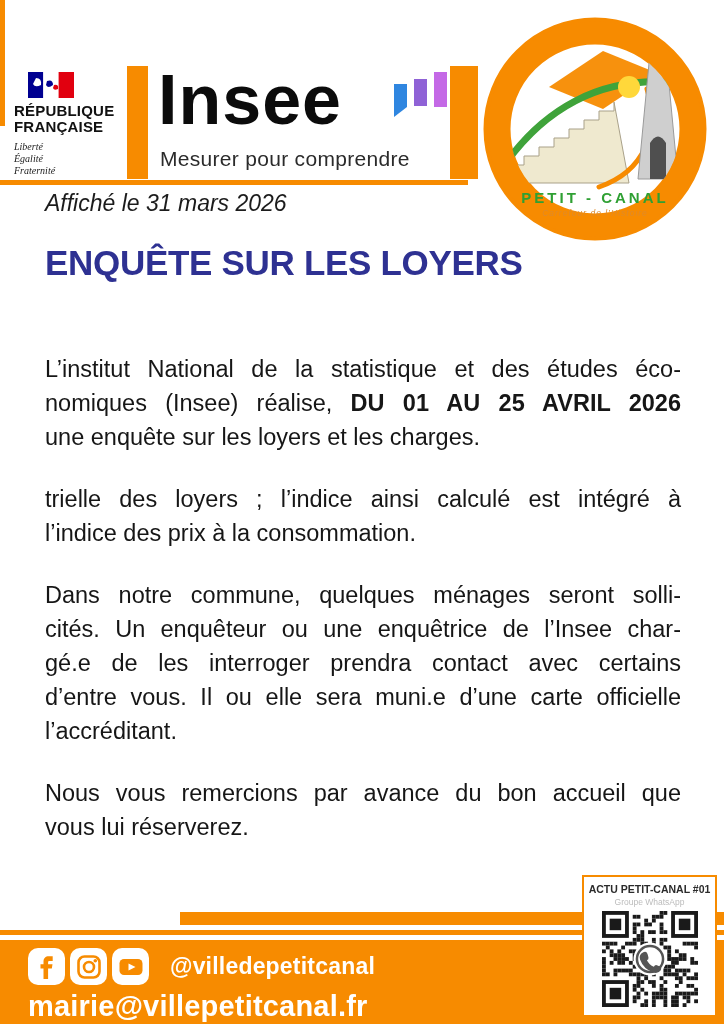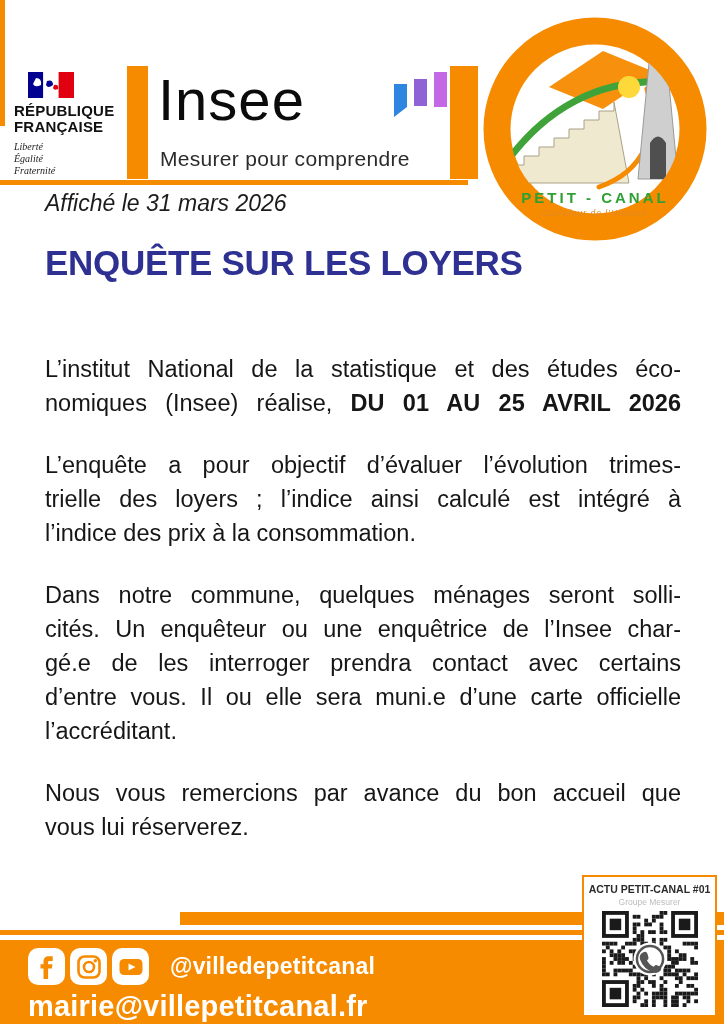--- a/index.html
+++ b/index.html
@@ -10,21 +10,21 @@
 
   
   #bar-left{left:0;top:55;width:5px;height:126px;}
   #rf-block{left:14px;top:72px;width:112px;}
   #rf-flag{margin-left:14px;display:block;}
   .rf-name{font-weight:bold;color:#111;font-size:15px;line-height:16px;letter-spacing:.2px;margin-top:5px;}
   .rf-name div{white-space:nowrap;}
   .rf-motto{font-family:"Liberation Serif",serif;font-style:italic;font-size:10px;line-height:12px;
             color:#222;margin-top:6px;}
   #bar-mid{left:127px;top:66px;width:21px;height:113px;}
-  #insee-name{left:158px;top:58px;font-size:58px;font-weight:normal;color:#0b0b0b;
+  #insee-name{left:158px;top:58px;font-size:70px;font-weight:bold;color:#0b0b0b;
               letter-spacing:1px;line-height:84px;}
   #insee-chart{left:394px;top:62px;}
   #insee-tagline{left:160px;top:147px;font-size:21px;color:#2b2b2b;letter-spacing:.3px;}
   #bar-right{left:450px;top:66px;width:28px;height:113px;}
   #hline{left:0;top:180px;width:468px;height:5px;}
   #pc-logo{left:479px;top:13px;width:232px;height:232px;}
   #posted{left:45px;top:190px;font-size:23px;font-style:italic;color:#1c1c1c;}
 
   
   #title{left:45px;top:240px;font-size:35px;font-weight:bold;line-height:45px;
@@ -115,23 +115,23 @@
   <div class="abs" id="posted">Affiché le 31 mars 2026</div>
 
   <div class="abs" id="title">
     <div>ENQUÊTE SUR LES LOYERS</div>
   </div>
 
   <div class="abs" id="body-paragraphs">
       <div class="para">
         <div class="line"><span>L’institut National de la statistique et des études éco-</span></div>
         <div class="line"><span>nomiques (Insee) réalise, </span><span class="b">DU 01 AU 25 AVRIL 2026</span></div>
+        <div class="line last"><span>une enquête sur les loyers et les charges.</span></div>
       </div>
       <div class="para">
-        <div class="line"><span>L’enquête a pour objectif d’évaluer l’évolution trimes-</span></div>
         <div class="line"><span>trielle des loyers ; l’indice ainsi calculé est intégré à</span></div>
         <div class="line last"><span>l’indice des prix à la consommation.</span></div>
       </div>
       <div class="para">
         <div class="line"><span>Dans notre commune, quelques ménages seront solli-</span></div>
         <div class="line"><span>cités. Un enquêteur ou une enquêtrice de l’Insee char-</span></div>
         <div class="line"><span>gé.e de les interroger prendra contact avec certains</span></div>
         <div class="line"><span>d’entre vous. Il ou elle sera muni.e d’une carte officielle</span></div>
         <div class="line last"><span>l’accréditant.</span></div>
       </div>
@@ -163,21 +163,21 @@
           <polygon points="15.5,14.5 22.5,18 15.5,21.5" fill="#ffffff"></polygon>
         </svg>
       </div>
       <div id="handle">@villedepetitcanal</div>
     </div>
     <div id="email">mairie@villepetitcanal.fr</div>
   </div>
 
   <div class="abs" id="qr-card">
     <div id="qr-title">ACTU PETIT-CANAL #01</div>
-    <div id="qr-sub">Groupe Mesurer</div>
+    <div id="qr-sub">Groupe WhatsApp</div>
     <div id="qr-box">
       <svg id="qr-svg" width="100" height="96" viewBox="0 0 25 25">
           <rect x="15" y="0" width="1" height="1" fill="#1a1a1a"></rect>
           <rect x="16" y="0" width="1" height="1" fill="#1a1a1a"></rect>
           <rect x="8" y="1" width="1" height="1" fill="#1a1a1a"></rect>
           <rect x="9" y="1" width="1" height="1" fill="#1a1a1a"></rect>
           <rect x="13" y="1" width="1" height="1" fill="#1a1a1a"></rect>
           <rect x="14" y="1" width="1" height="1" fill="#1a1a1a"></rect>
           <rect x="15" y="1" width="1" height="1" fill="#1a1a1a"></rect>
           <rect x="11" y="2" width="1" height="1" fill="#1a1a1a"></rect>

